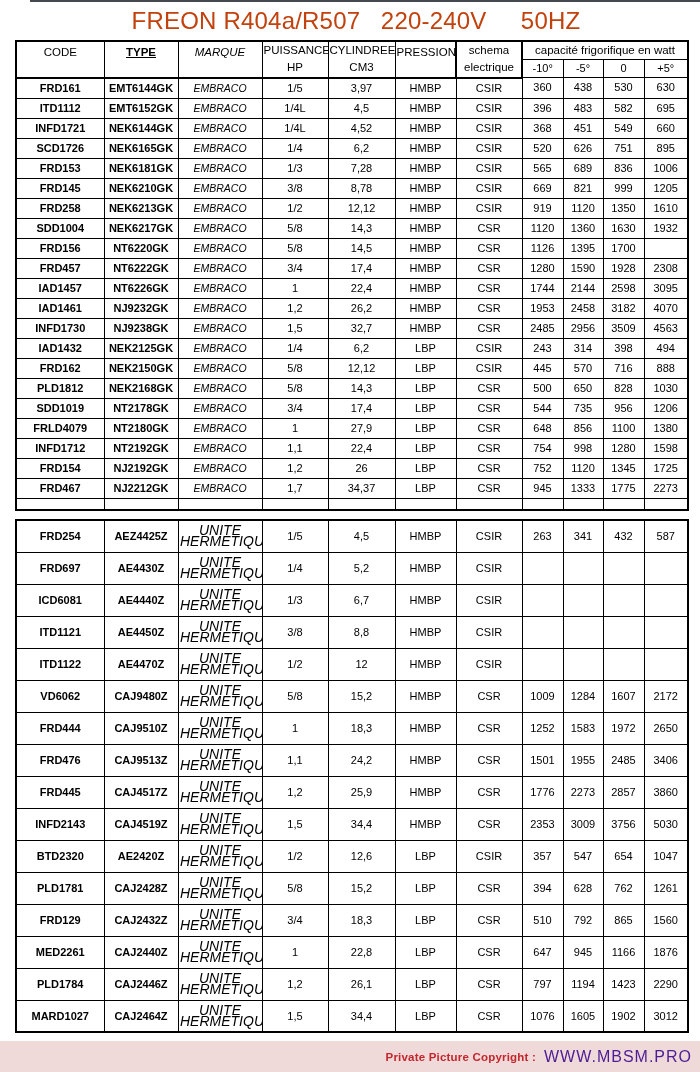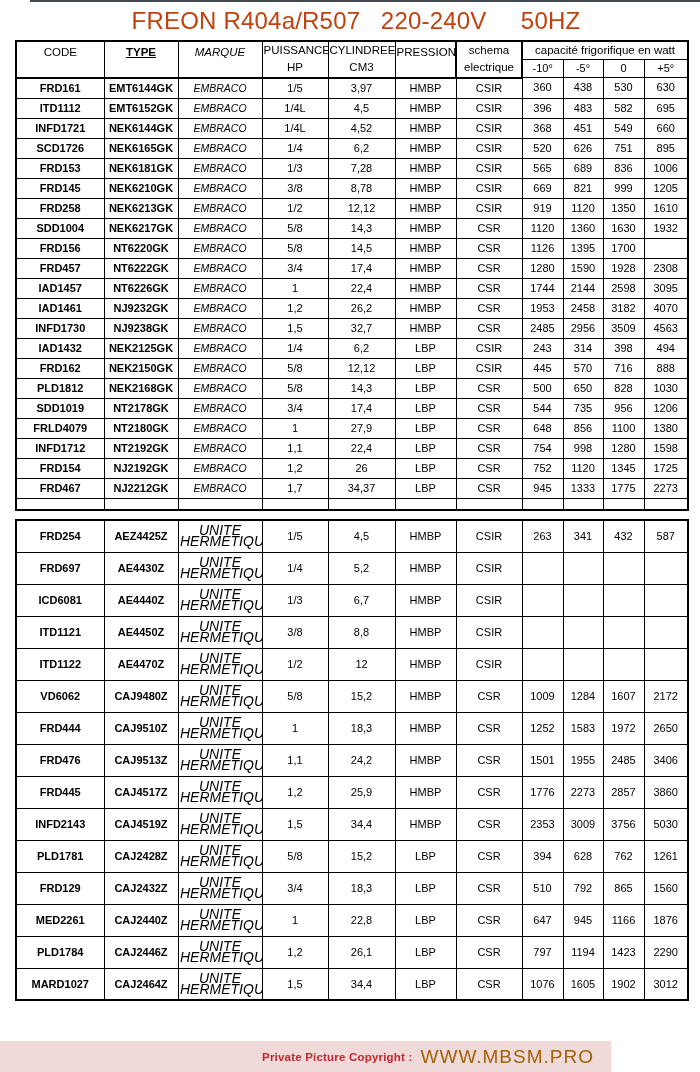--- a/index.html
+++ b/index.html
@@ -56,36 +56,36 @@
   .t1 tbody td { height: 20px; line-height: 19px; }
   .t2 tbody td { height: 32px; }
   tbody td.c0, tbody td.c1 { font-weight: 700; }
   tbody td.c2 { font-style: italic; font-size: 10.5px; }
   .t2 tbody td.c2 { font-size: 14px; }
   .marque-text { display: inline-block; max-width: 80px; line-height: 11px; vertical-align: middle; text-align: center; }
   .t1 tbody tr.empty-row td { height: 12px; line-height: 12px; }
   .table-gap { height: 8px; }
   .footer-bar {
     position: absolute; left: 0; bottom: 0;
-    width: 611px; height: 31px;
+    width: 700px; height: 31px;
     background: #f0d9d9;
     display: flex; align-items: center; justify-content: flex-end;
-    padding-right: 17px;
+    padding-right: 8px;
     margin-top: 17px;
   }
   .copyright-label {
     color: #c4262e;
     font-size: 11.5px;
     font-weight: 700;
     letter-spacing: 0.2px;
     margin-right: 8px;
   }
   .site-watermark {
-    color: #a16207;
-    font-size: 19px;
+    color: #4c1d95;
+    font-size: 16px;
     letter-spacing: 1px;
     line-height: 21px;
     text-align: right;
   }
 </style>
 </head>
 <body>
 
 <div class="top-strip"></div>
 
@@ -563,20 +563,33 @@
         <td class="c3">1,5</td>
         <td class="c4">34,4</td>
         <td class="c5">HMBP</td>
         <td class="c6">CSR</td>
         <td class="c7">2353</td>
         <td class="c8">3009</td>
         <td class="c9">3756</td>
         <td class="c10">5030</td>
       </tr>
       <tr>
+        <td class="c0">BTD2320</td>
+        <td class="c1">AE2420Z</td>
+        <td class="c2"><span class="marque-text">UNITE HERMETIQUE</span></td>
+        <td class="c3">1/2</td>
+        <td class="c4">12,6</td>
+        <td class="c5">LBP</td>
+        <td class="c6">CSIR</td>
+        <td class="c7">357</td>
+        <td class="c8">547</td>
+        <td class="c9">654</td>
+        <td class="c10">1047</td>
+      </tr>
+      <tr>
         <td class="c0">PLD1781</td>
         <td class="c1">CAJ2428Z</td>
         <td class="c2"><span class="marque-text">UNITE HERMETIQUE</span></td>
         <td class="c3">5/8</td>
         <td class="c4">15,2</td>
         <td class="c5">LBP</td>
         <td class="c6">CSR</td>
         <td class="c7">394</td>
         <td class="c8">628</td>
         <td class="c9">762</td>

